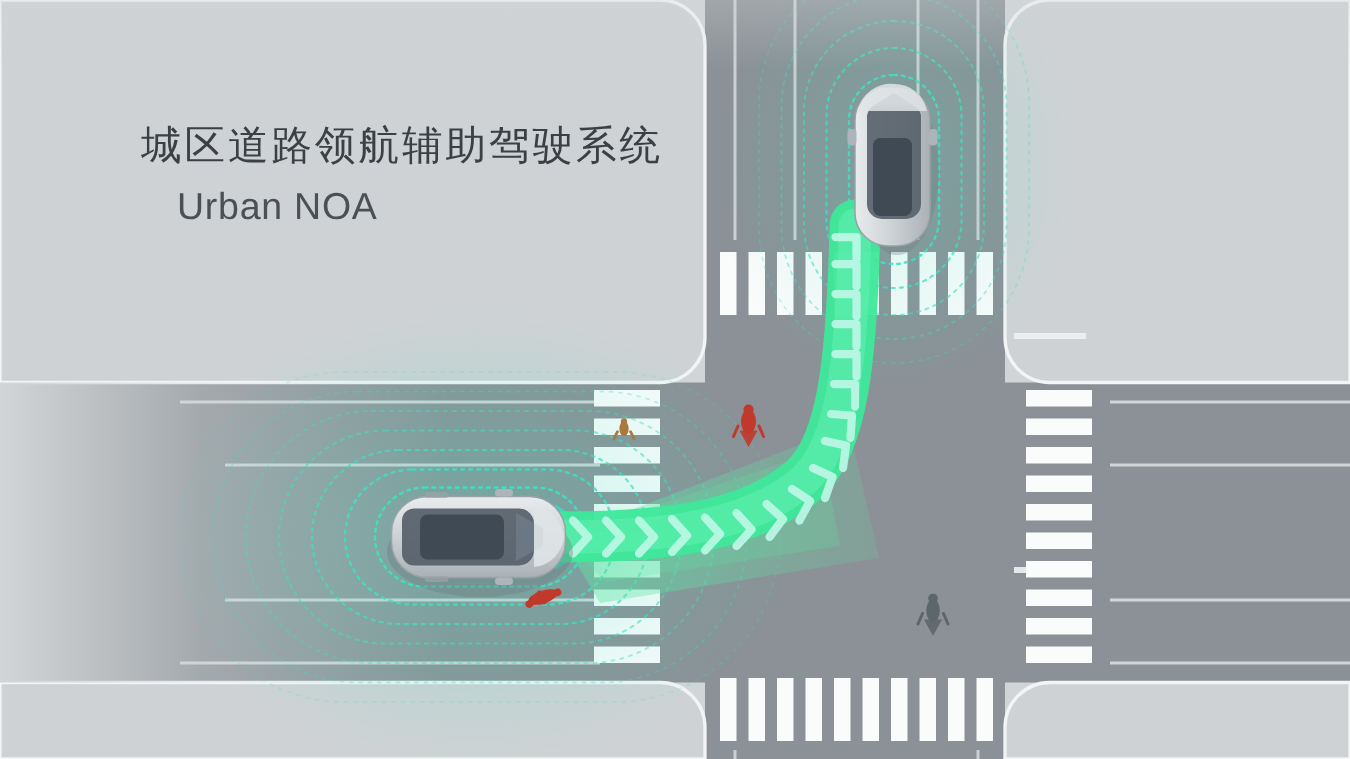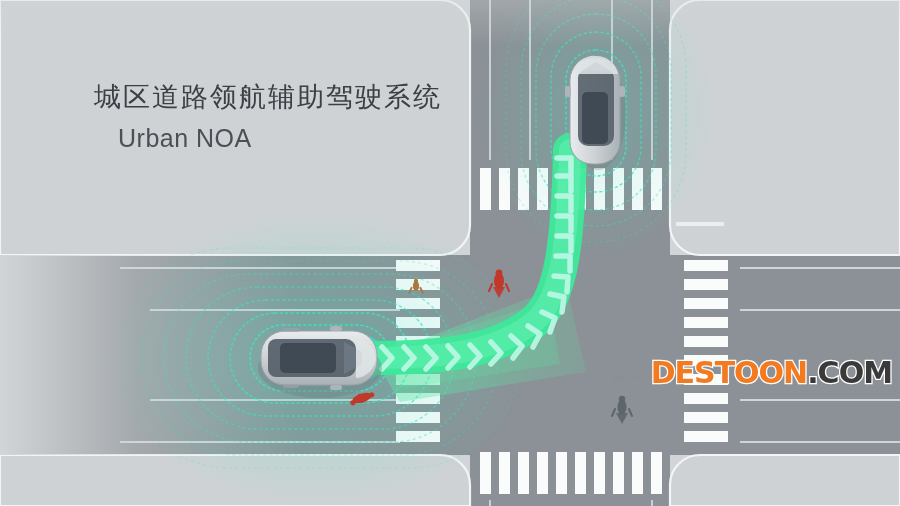--- a/index.html
+++ b/index.html
@@ -301,20 +301,14 @@
     <svg class="layer" viewBox="0 0 900 506">
       <rect x="0" y="0" width="900" height="46" fill="url(#fadeTop)" opacity="0.35"></rect>
     </svg>
   </div>
 
   <div id="title-block">
     <div id="title-cn">城区道路领航辅助驾驶系统</div>
     <div id="title-en">Urban NOA</div>
   </div>
 
-  <div id="watermark">
-    <span id="wm-note">所展现产品</span>
-    <span id="wm-brand">
-      <span class="wm-a">DESTOON</span><span class="wm-b">.COM</span>
-    </span>
-  </div>
 
 </div>
 
 </body></html>

